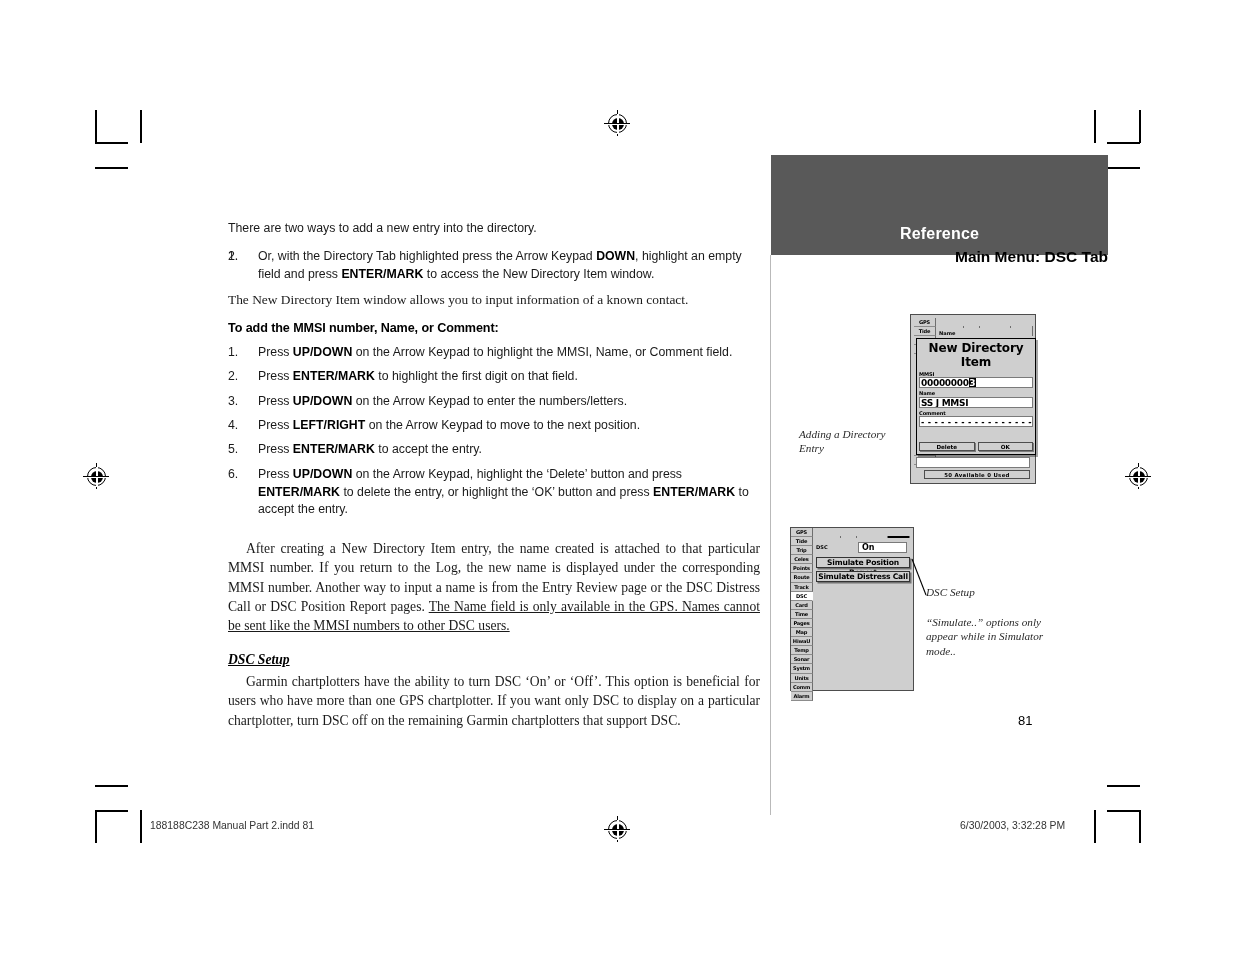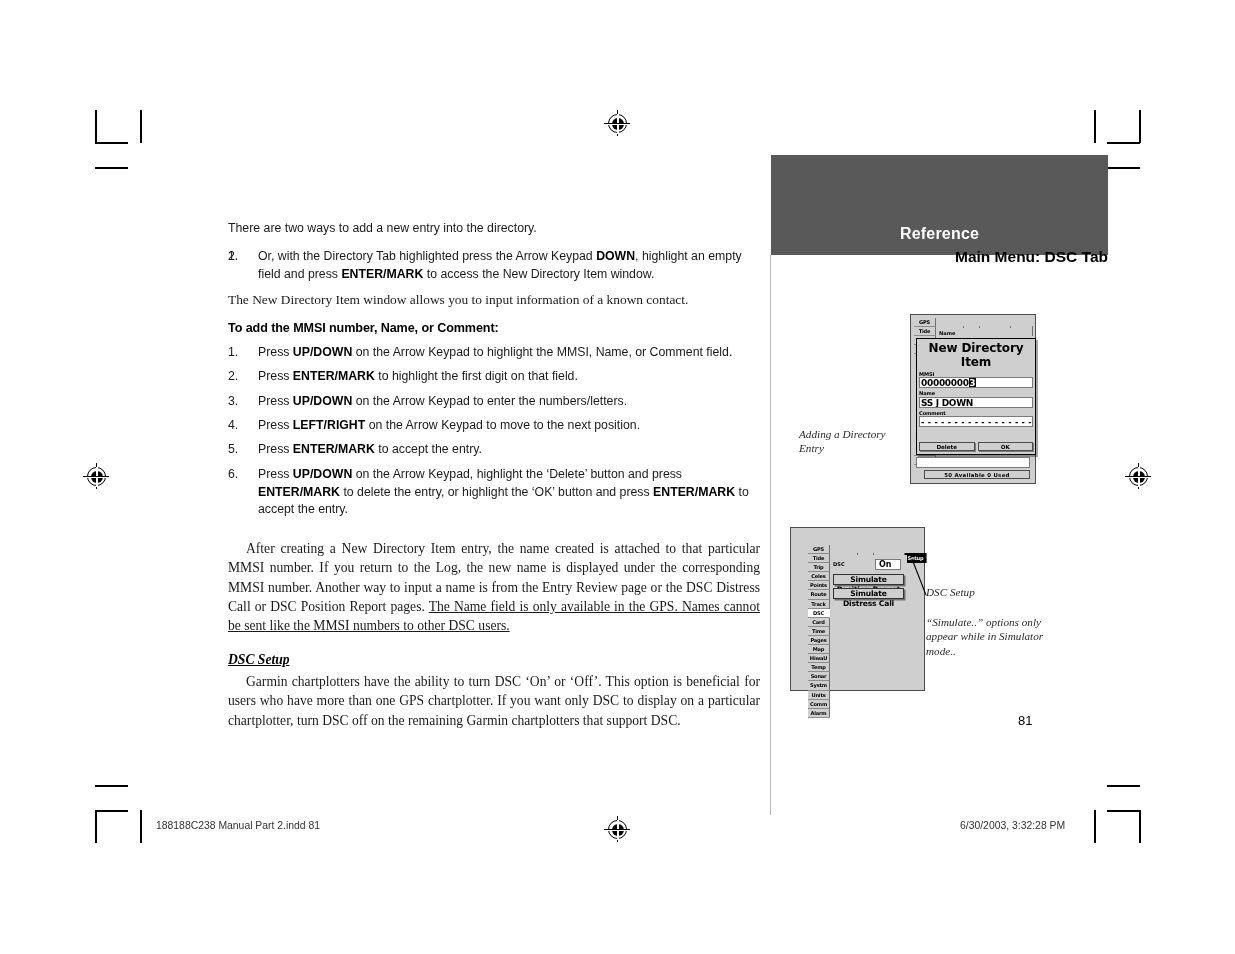--- a/index.html
+++ b/index.html
@@ -167,21 +167,21 @@
   
   .dev {
     position: absolute;
     background: #cfcfcf;
     border: 1px solid #4d4d4d;
     box-sizing: border-box;
     font-family: "DejaVu Sans", sans-serif;
     color: #000;
   }
   .dev1 { left: 910px; top: 314px; width: 126px; height: 170px; padding: 3px; }
-  .dev2 { left: 790px; top: 527px; width: 135px; height: 164px; padding: 17px; }
+  .dev2 { left: 790px; top: 527px; width: 124px; height: 164px; padding: 0; }
 
   .dev-inner { position: relative; width: 100%; height: 100%; }
 
   
   .sidestrip {
     position: absolute;
     left: 0; top: 0;
     width: 22px;
   }
   .sidestrip .stab {
@@ -389,21 +389,21 @@
   }
 
   
   .footer {
     position: absolute;
     top: 820px;
     font-family: "Liberation Sans", sans-serif;
     font-size: 10.4px;
     color: #333;
   }
-  .footer-left { left: 156px; }
+  .footer-left { left: 150px; }
   .footer-right { left: 960px; }
 </style>
 </head>
 <body>
 
 <div>
 
   <div class="mark" style="left:95px;  top:110px; width:1.5px; height:33px;"></div>
   <div class="mark" style="left:95px;  top:142px; width:33px;  height:1.5px;"></div>
   <div class="mark" style="left:140px; top:110px; width:1.5px; height:33px;"></div>
@@ -533,21 +533,21 @@
     <div class="d1-whitebar"></div>
     <div class="d1-status">50   Available    0   Used</div>
 
     <div class="popup">
       <div class="ptitle">New Directory Item</div>
 
       <div class="fieldlbl">MMSI</div>
       <div class="fieldbox"><span>00000000</span><span class="invchar">3</span></div>
 
       <div class="fieldlbl">Name</div>
-      <div class="fieldbox">SS J DOWN</div>
+      <div class="fieldbox">SS J MMSI</div>
 
       <div class="fieldlbl">Comment</div>
       <div class="fieldbox dashes">- - - - - - - - - - - - - - - - - -</div>
 
       <div class="btnrow">
         <div class="gbtn">Delete</div>
         <div class="gbtn">OK</div>
       </div>
     </div>
 

